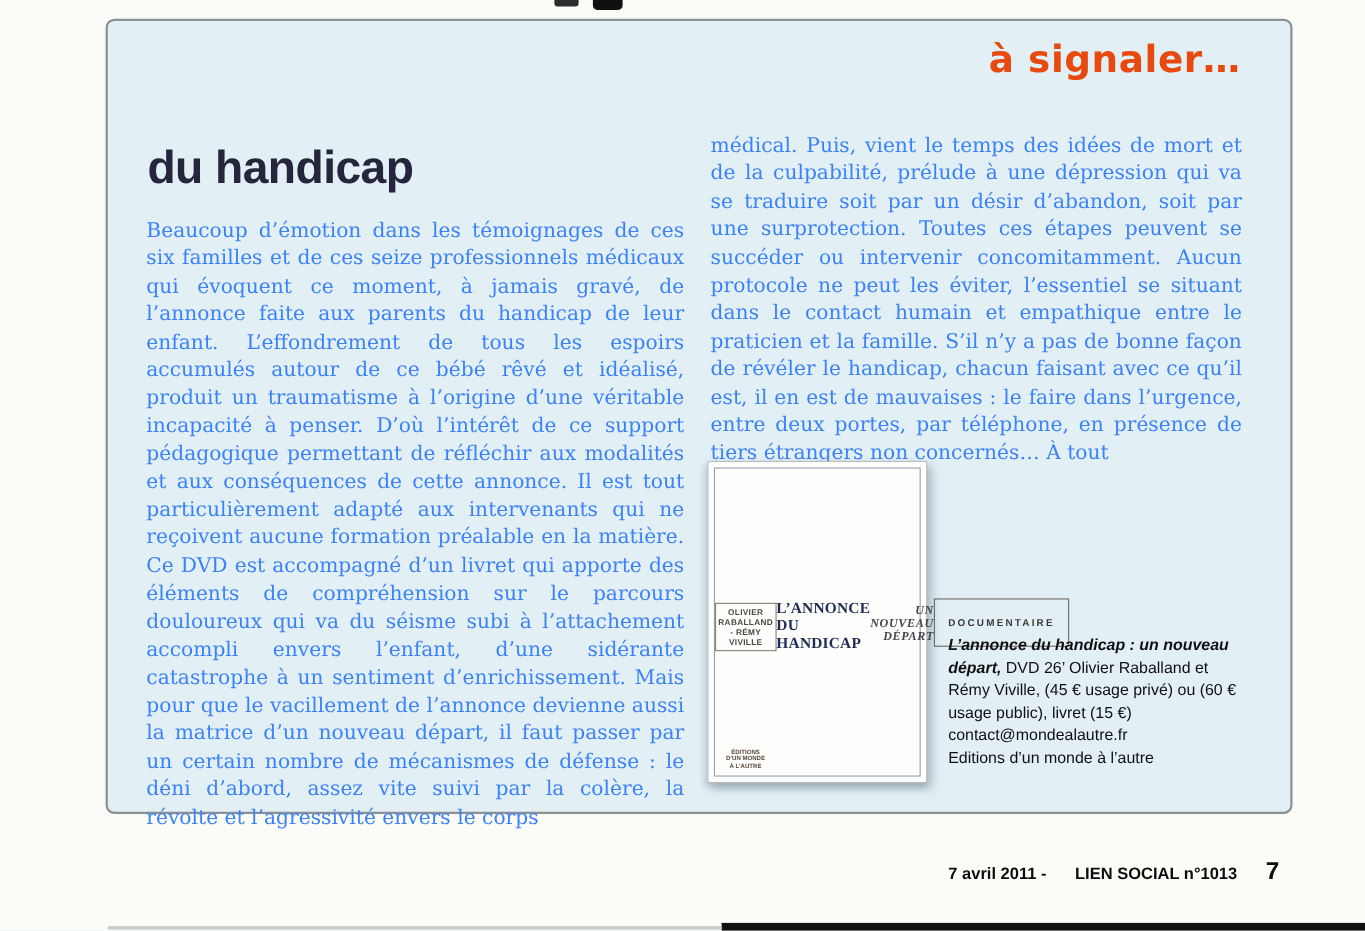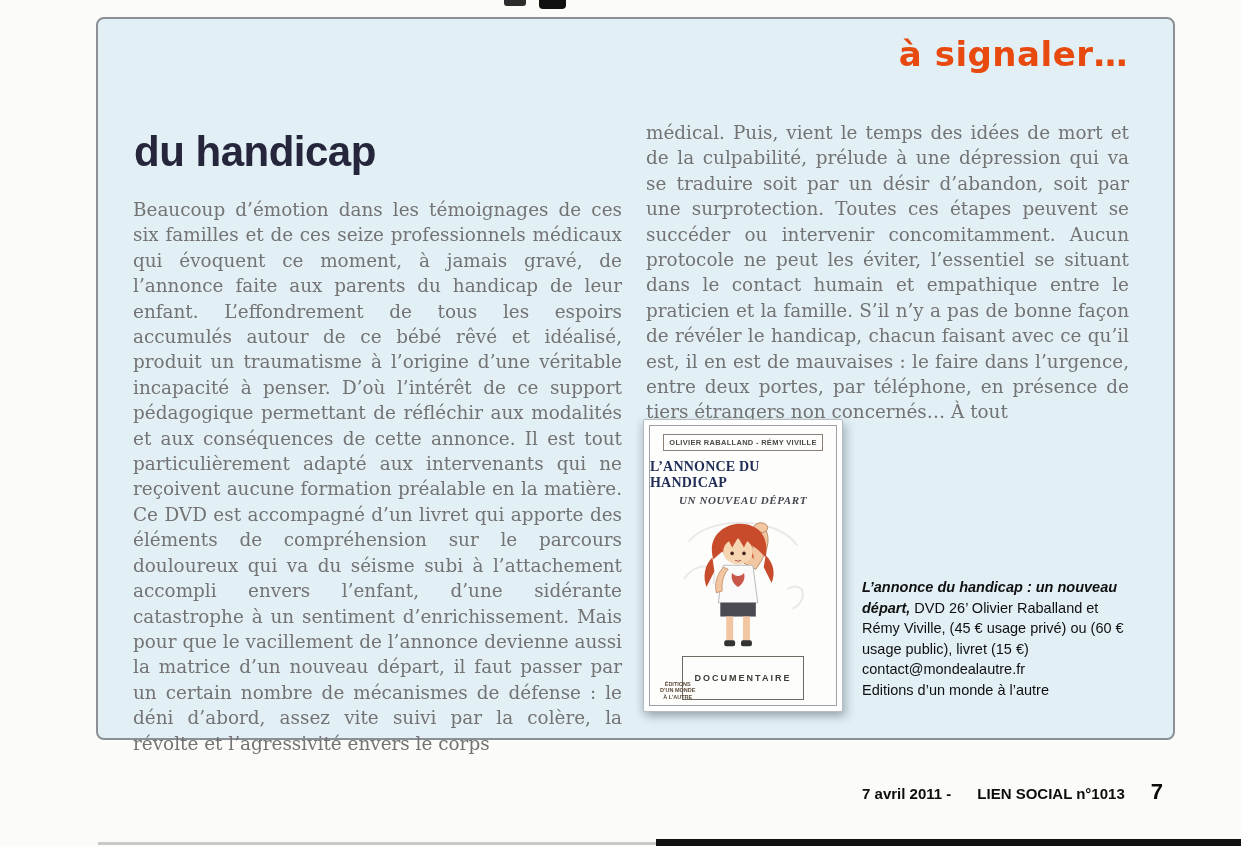--- a/index.html
+++ b/index.html
@@ -40,40 +40,40 @@
     line-height:48px;
     letter-spacing:-0.5px;
     color:#25253b;
   }
 
   .bodytext {
     font-family:"DejaVu Serif", serif;
     font-size:18.4px;
     line-height:25.4px;
     text-align:justify;
-    color:#737373;
+    color:#3b82f6;
   }
   .col-left  { position:absolute; left:133px; top:197px; width:489px; }
   .col-right { position:absolute; left:646px; top:120px; width:483px; }
   .col-wrap  { position:absolute; left:862px; top:400px; width:267px; }
 
   
   .dvd-card {
     position:absolute; left:643px; top:419px; width:200px; height:293px;
     background:#ffffff;
     border:1px solid #b6bcc0;
     border-radius:2px;
     padding:5px;
     box-shadow:4px 5px 9px rgba(80,95,105,0.35), -3px 3px 6px rgba(80,95,105,0.18);
   }
   .dvd-inner {
     border:1px solid #9aa0a6;
     height:100%;
     background:#fdfdfc;
-    display:flex; flex-direction:column; align-items:center;
+    display:flex; flex-direction:row; align-items:center;
     position:relative;
   }
   .dvd-authors {
     width:86%; margin-top:8px; text-align:center;
     border:1px solid #8a8076; padding:3px 2px;
     font-family:"Liberation Sans", sans-serif;
     font-weight:bold; font-size:7.5px; letter-spacing:0.3px;
     color:#4a4a42;
   }
   .dvd-title {

